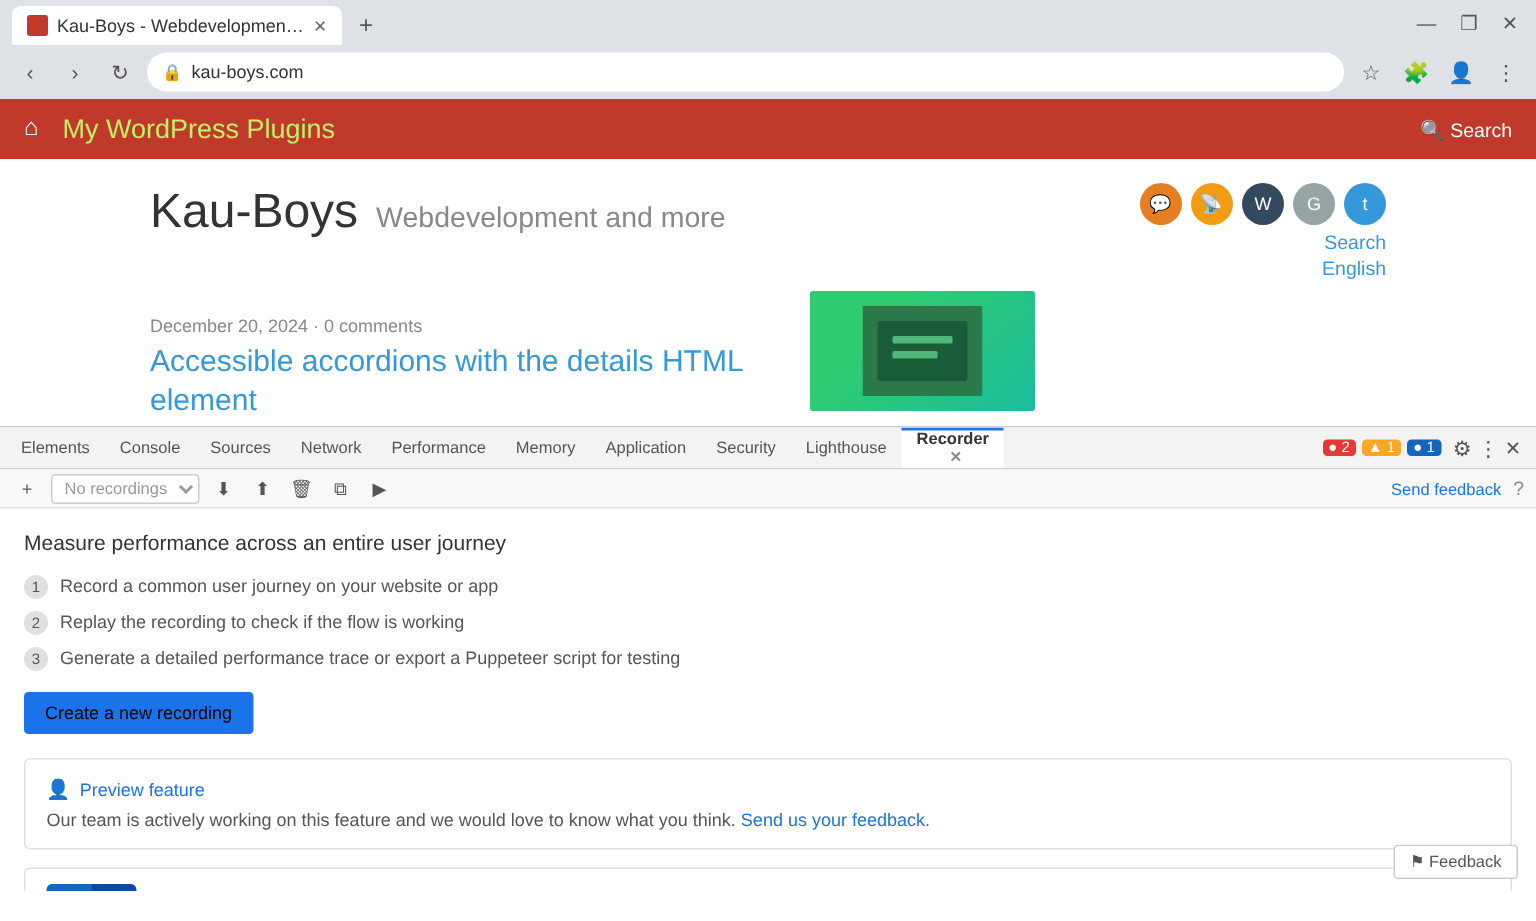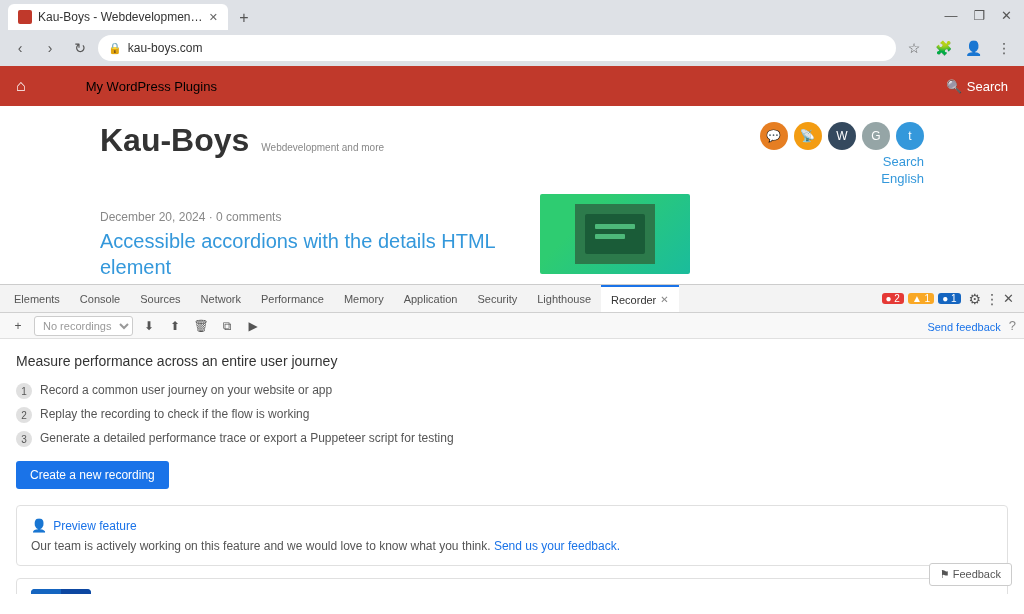--- a/index.html
+++ b/index.html
@@ -27,24 +27,24 @@
     .url-text { font-size: 12px; color: #333; flex: 1; }
     .toolbar-icons { display: flex; align-items: center; gap: 6px; }
     .toolbar-icon { width: 24px; height: 24px; display: flex; align-items: center; justify-content: center; font-size: 14px; color: #555; cursor: pointer; border-radius: 50%; }
 
     
     .website-area { background: #fff; flex: 1; overflow: hidden; display: flex; flex-direction: column; position: relative; }
 
     
     .site-navbar { background: #c0392b; height: 40px; display: flex; align-items: center; padding: 0 16px; gap: 16px; }
     .site-home-icon { color: #fff; font-size: 16px; }
-    .site-nav-link { color: #000000; font-size: 13px; text-decoration: none; margin-left: 44px; }
+    .site-nav-link { color: #bef264; font-size: 18px; text-decoration: none; }
     .site-search { margin-left: auto; color: #fff; font-size: 13px; display: flex; align-items: center; gap: 4px; }
-    .site-logo { font-size: 32px; font-weight: bold; color: #333; }
-    .site-tagline { font-size: 10px; color: #888; margin-left: 4px; }
+    .site-logo { font-size: 32px; font-weight: normal; color: #333; }
+    .site-tagline { font-size: 19px; color: #888; margin-left: 4px; }
     .site-header-row { display: flex; align-items: flex-start; gap: 20px; }
     .site-icons-col { display: flex; flex-direction: column; align-items: flex-end; gap: 4px; }
     .social-icons-row { display: flex; gap: 6px; }
     .social-icon { width: 28px; height: 28px; border-radius: 50%; display: flex; align-items: center; justify-content: center; font-size: 12px; color: #fff; }
     .icon-orange { background: #e67e22; }
     .icon-yellow { background: #f39c12; }
     .icon-dark { background: #34495e; }
     .icon-gray { background: #95a5a6; }
     .icon-blue { background: #3498db; }
     .lang-links { display: flex; flex-direction: column; align-items: flex-end; gap: 2px; }
@@ -54,38 +54,38 @@
     .article-date { font-size: 12px; color: #888; margin-top: 16px; }
     .article-title { font-size: 20px; color: #3498db; margin-top: 4px; max-width: 420px; line-height: 1.3; }
     .article-excerpt { font-size: 12px; color: #888; margin-top: 6px; max-width: 420px; }
     .article-row { display: flex; gap: 20px; align-items: flex-start; }
     .article-thumbnail { width: 150px; height: 80px; background: linear-gradient(135deg, #2ecc71 30%, #1abc9c 100%); border-radius: 2px; overflow: hidden; display: flex; align-items: center; justify-content: center; }
 
     
     .devtools-panel { background: #fff; border-top: 1px solid #ccc; display: flex; flex-direction: column; }
     .devtools-tabs-bar { background: #f3f3f3; border-bottom: 1px solid #d0d0d0; display: flex; align-items: center; height: 28px; padding: 0 4px; gap: 0; overflow: hidden; }
     .devtools-tab { padding: 0 10px; font-size: 11px; color: #555; cursor: pointer; height: 100%; display: flex; align-items: center; white-space: nowrap; }
-    .devtools-tab.active { background: #fff; border-top: 2px solid #1a73e8; color: #333; font-weight: 400; }
+    .devtools-tab.active { background: #fff; border-top: 2px solid #1a73e8; color: #333; font-weight: 700; flex-direction: column; }
     .devtools-tab .close-x { margin-left: 4px; font-size: 10px; color: #888; }
     .devtools-toolbar { background: #f8f8f8; border-bottom: 1px solid #e0e0e0; display: flex; align-items: center; height: 26px; padding: 0 8px; gap: 6px; }
     .devtools-icon-btn { width: 20px; height: 20px; display: flex; align-items: center; justify-content: center; font-size: 12px; color: #555; cursor: pointer; }
     .recording-select { font-size: 11px; color: #999; border: 1px solid #ccc; border-radius: 3px; padding: 1px 4px; background: #fff; min-width: 90px; height: 20px; }
     .feedback-link { margin-left: auto; font-size: 11px; color: #1a73e8; cursor: pointer; }
     .feedback-help { font-size: 13px; color: #888; cursor: pointer; margin-left: 4px; }
     .badge-red { background: #e53935; color: #fff; border-radius: 3px; padding: 0 4px; font-size: 10px; }
     .badge-yellow { background: #f9a825; color: #fff; border-radius: 3px; padding: 0 4px; font-size: 10px; }
     .badge-blue { background: #1565c0; color: #fff; border-radius: 3px; padding: 0 4px; font-size: 10px; }
     .devtools-settings { font-size: 14px; color: #555; cursor: pointer; }
     .devtools-more { font-size: 14px; color: #555; cursor: pointer; }
     .devtools-body { padding: 14px 16px; flex: 1; overflow: auto; }
     .recorder-title { font-size: 14px; color: #333; margin-bottom: 14px; }
     .step-list { list-style: none; margin-bottom: 14px; }
     .step-list li { display: flex; align-items: flex-start; gap: 8px; font-size: 12px; color: #555; margin-bottom: 8px; }
     .step-num { width: 16px; height: 16px; border-radius: 50%; background: #e0e0e0; display: flex; align-items: center; justify-content: center; font-size: 10px; color: #555; flex-shrink: 0; }
-    .create-recording-btn { background: #1a73e8; color: #ffffff; border: none; border-radius: 3px; padding: 7px 14px; font-size: 12px; cursor: pointer; margin-bottom: 16px; }
+    .create-recording-btn { background: #1a73e8; color: #000000; border: none; border-radius: 3px; padding: 7px 14px; font-size: 12px; cursor: pointer; margin-bottom: 16px; }
     .preview-feature-box { border: 1px solid #e0e0e0; border-radius: 4px; padding: 12px 14px; margin-bottom: 12px; }
     .preview-header { display: flex; align-items: center; gap: 6px; margin-bottom: 6px; }
     .preview-icon { font-size: 13px; color: #1a73e8; }
     .preview-label { font-size: 12px; color: #1a73e8; font-weight: 500; }
     .preview-text { font-size: 12px; color: #555; margin-bottom: 0; }
     .preview-link { color: #1a73e8; text-decoration: none; font-size: 12px; }
     .video-box { border: 1px solid #e0e0e0; border-radius: 4px; padding: 10px 14px; display: flex; align-items: center; gap: 12px; }
     .video-thumbnail { width: 60px; height: 40px; border-radius: 4px; background: linear-gradient(135deg, #1565c0, #42a5f5); display: flex; align-items: center; justify-content: center; position: relative; overflow: hidden; }
     .video-title { font-size: 12px; color: #555; margin-bottom: 3px; }
     .feedback-bottom { position: absolute; bottom: 8px; right: 12px; background: #fff; border: 1px solid #ccc; padding: 4px 10px; font-size: 11px; color: #555; border-radius: 3px; cursor: pointer; }

